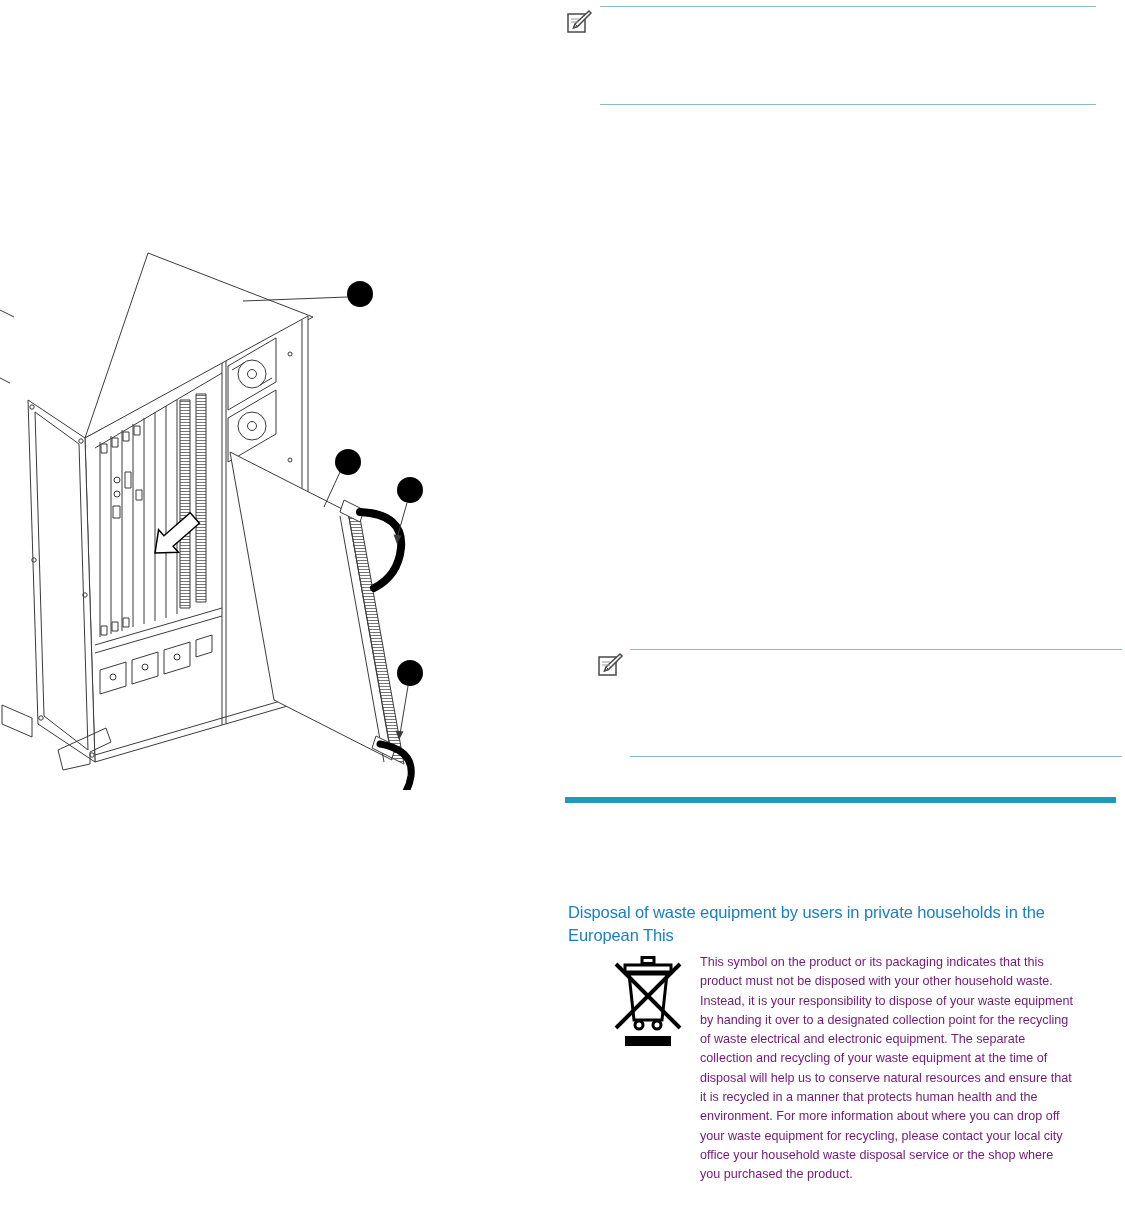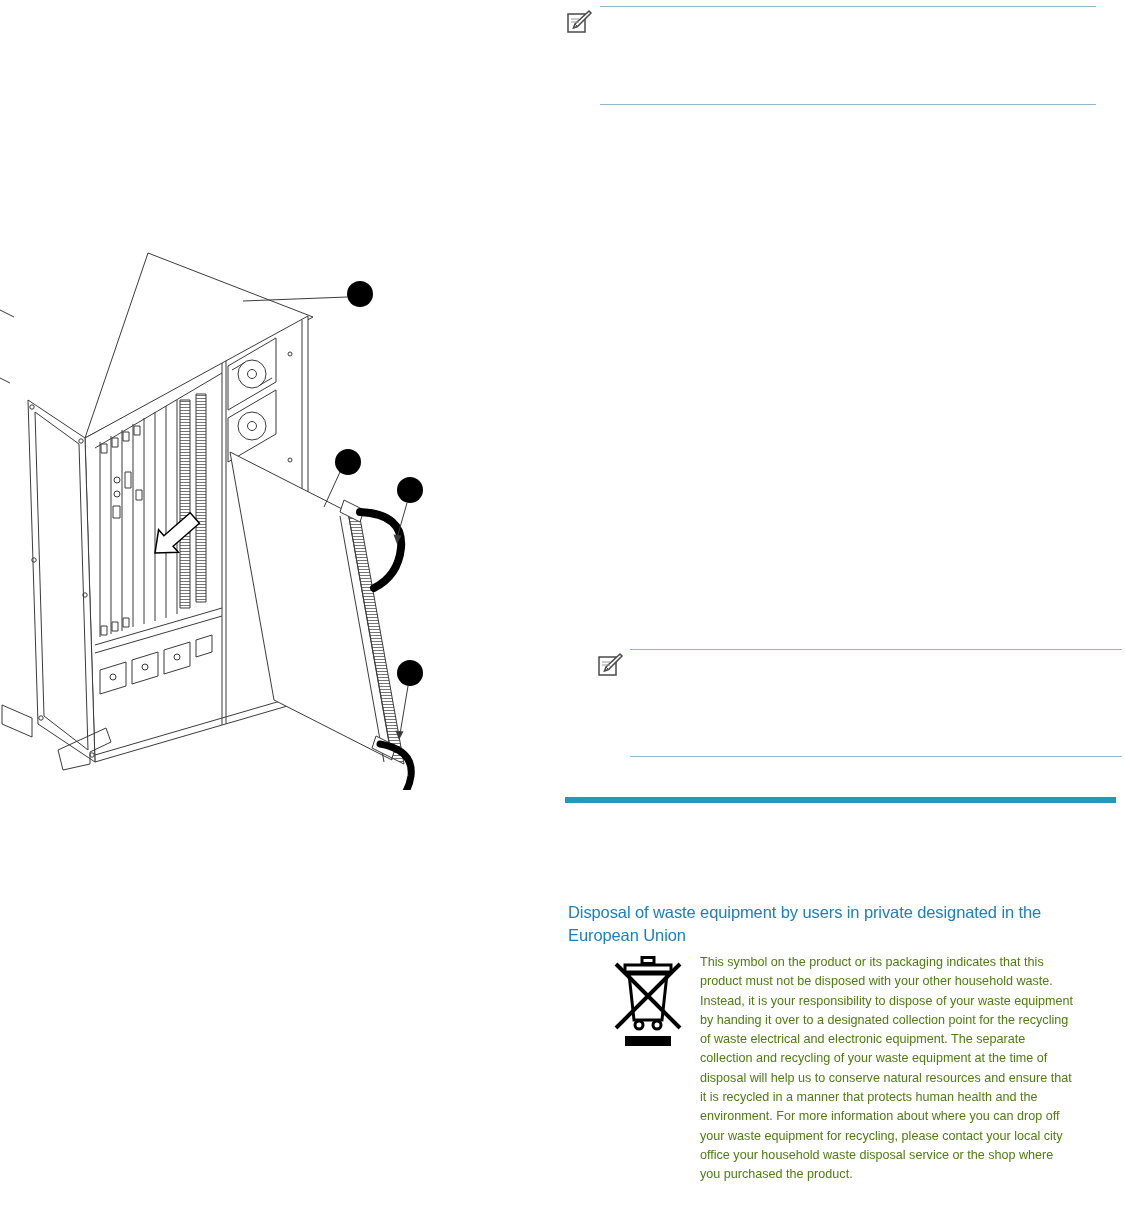--- a/index.html
+++ b/index.html
@@ -10,21 +10,21 @@
   .abs{position:absolute;}
   .note-rule{height:1px;background:#8fb9cf;}
   .section-rule{height:6px;background:#1f9ab9;}
   .heading{
     left:568px;top:901px;width:524px;
     color:#1b7ec2;font-size:16.5px;line-height:23px;font-weight:400;
     letter-spacing:-0.1px;
   }
   .body-text{
     left:700px;top:953px;width:376px;
-    color:#4d7c0f;font-size:12.6px;line-height:19.3px;
+    color:#701a75;font-size:12.6px;line-height:19.3px;
     text-align:left;
   }
   svg{display:block;}
 </style>
 </head>
 <body>
 
 <div class="page">
 
   <svg class="abs" style="left:0;top:250px" width="470" height="540" viewBox="0 0 470 540">
@@ -153,21 +153,21 @@
       <path d="M23,2 L25,4 L11.5,17.5 L7.5,19 L9,15 Z"></path>
     </g>
     <path d="M5,10 h8 M5,13 h8" stroke="#9a9a9a" stroke-width="1" fill="none"></path>
     <line x1="9" y1="15" x2="11.5" y2="17.5" stroke="#4a4a4a" stroke-width="1"></line>
   </svg>
   <div class="abs" style="left:630px;top:662px;width:492px;height:80px;font-size:12.5px;color:#262626"></div>
   <div class="abs note-rule" style="left:630px;top:756px;width:492px"></div>
 
   <div class="abs section-rule" style="left:565px;top:797px;width:551px"></div>
 
-  <div class="abs heading">Disposal of waste equipment by users in private designated in the European Union</div>
+  <div class="abs heading">Disposal of waste equipment by users in private households in the European This</div>
 
   <svg class="abs" style="left:612px;top:956px" width="72" height="95" viewBox="0 0 72 95">
     <g stroke="#000000" fill="none" stroke-width="3">
       <rect x="30" y="1.5" width="12" height="6"></rect>
       <rect x="13" y="9" width="46" height="7"></rect>
       <path d="M17,18 L55,18 L50,64 L22,64 Z"></path>
       <circle cx="27" cy="69" r="4"></circle>
       <circle cx="45" cy="69" r="4"></circle>
       <line x1="4" y1="8" x2="68" y2="72" stroke-width="4"></line>
       <line x1="68" y1="8" x2="4" y2="72" stroke-width="4"></line>

